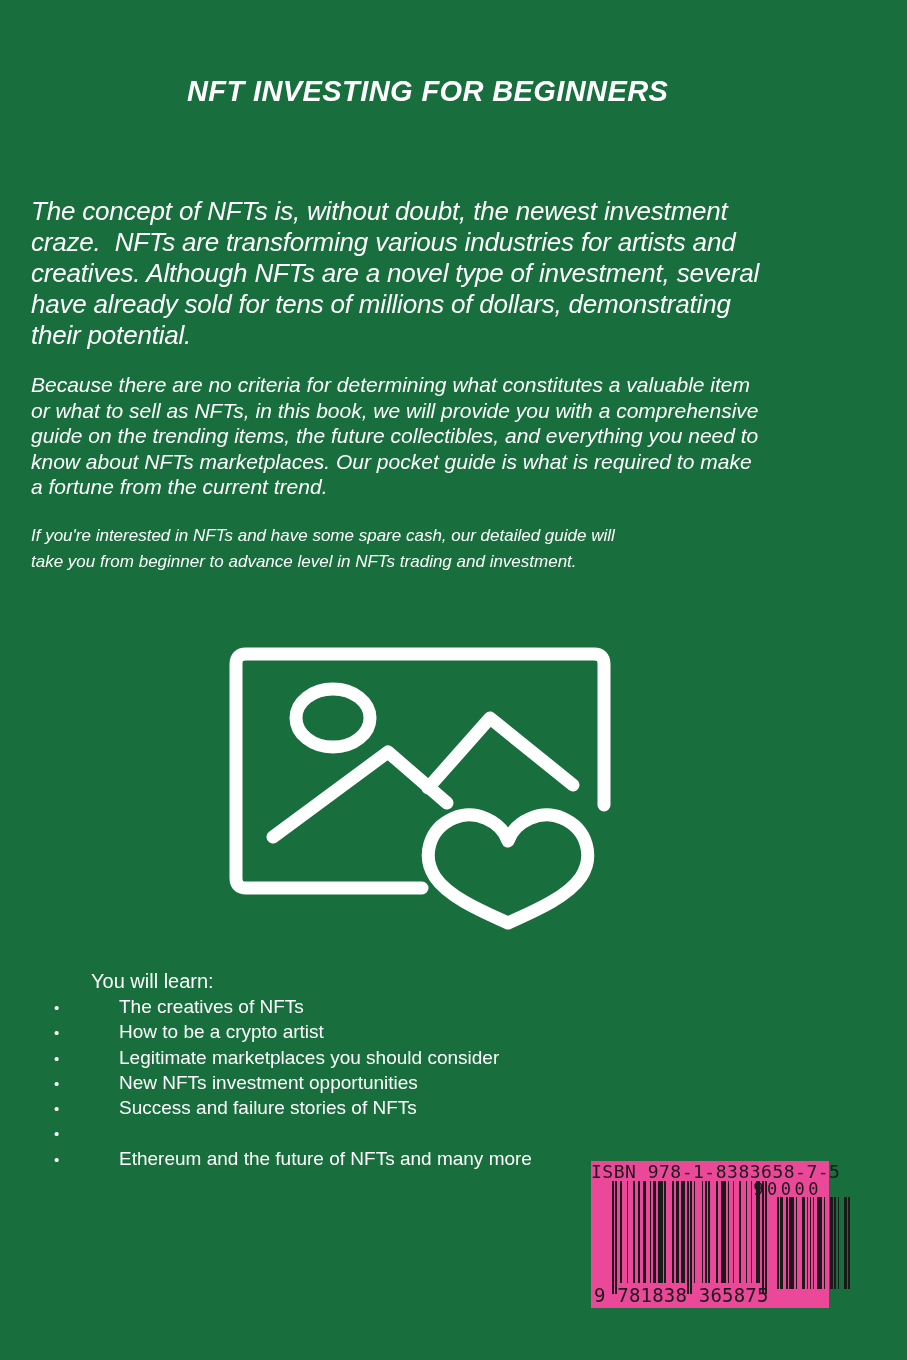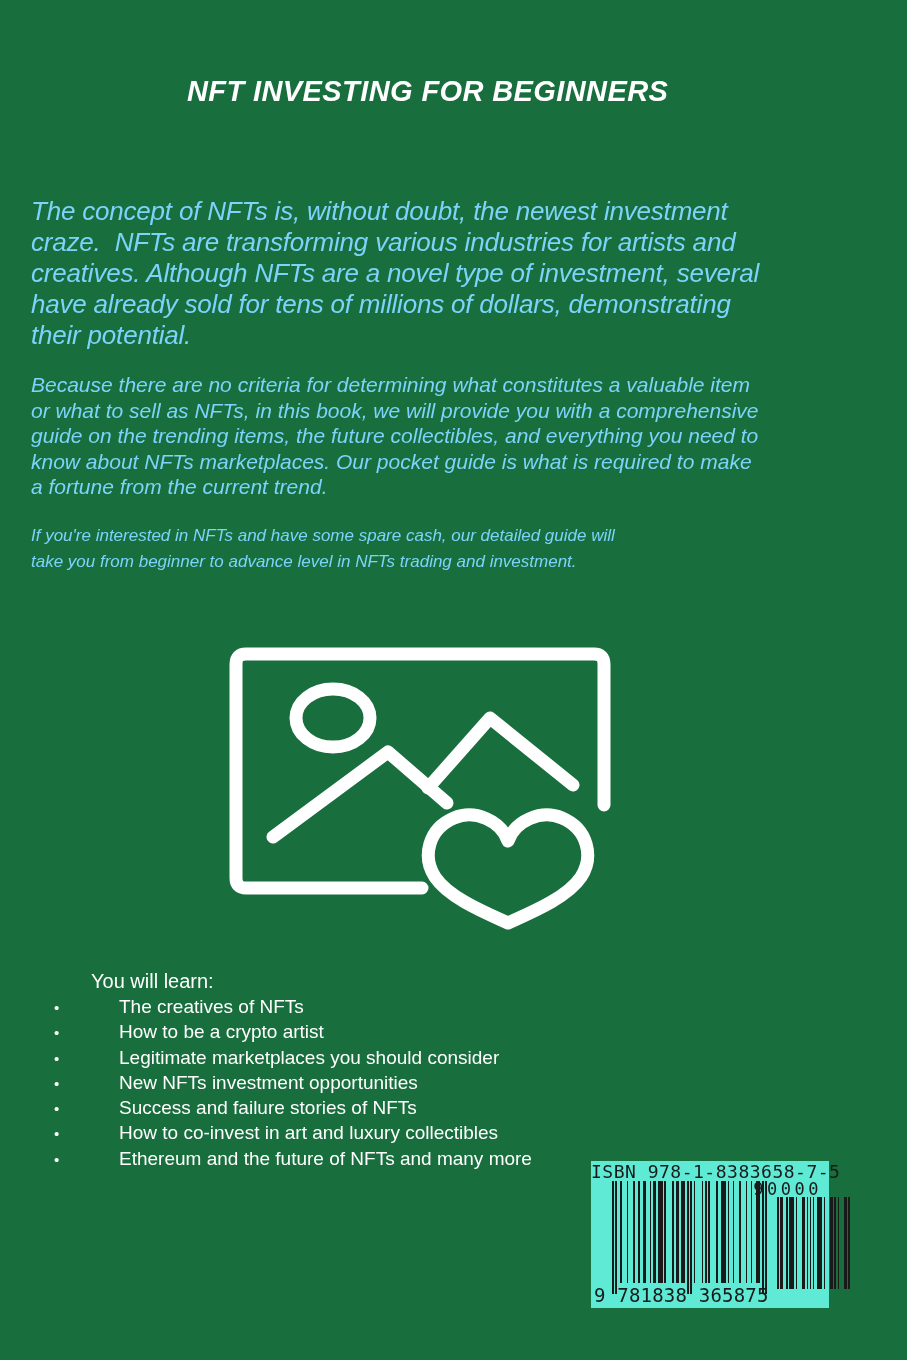--- a/index.html
+++ b/index.html
@@ -13,21 +13,21 @@
   .title{
     position:absolute;left:187px;top:74px;margin:0;
     font-size:29px;line-height:34px;
     font-weight:bold;font-style:italic;
     letter-spacing:0.4px;
     color:#ffffff;
     white-space:nowrap;
   }
   .para{
     position:absolute;left:31px;margin:0;
-    color:#7dd3fc;
+    color:#ffffff;
     font-style:italic;
     white-space:pre-wrap;
   }
   .p1{top:196px;width:850px;font-size:26px;line-height:31px;letter-spacing:-0.2px;}
   .p2{top:372px;width:860px;font-size:21px;line-height:25.5px;}
   .p3{top:523px;width:860px;font-size:17px;line-height:25.5px;}
   .art{position:absolute;left:220px;top:638px;width:395px;height:300px;}
   .art svg{display:block;}
 
   .learn{position:absolute;left:45px;top:968px;width:560px;color:#ffffff;}
@@ -38,21 +38,21 @@
     font-size:15px;line-height:25px;color:#ffffff;
   }
   .item-text{
     position:absolute;left:74px;top:0;
     font-size:19px;line-height:25px;white-space:nowrap;
   }
 
   .barcode{
     position:absolute;left:591px;top:1161px;
     width:238px;height:147px;
-    background:#5eead4;
+    background:#ec4899;
     color:#1a1a1a;
   }
   .barcode .mono{
     font-family:"DejaVu Sans Mono","Liberation Mono",monospace;
     position:absolute;white-space:nowrap;
   }
   .isbn-line{top:0px;left:0;right:0;text-align:center;font-size:18px;letter-spacing:0.5px;}
   .price-code{top:18px;right:7px;font-size:17px;letter-spacing:3.5px;}
   .digits{top:123px;left:3px;font-size:19px;letter-spacing:0.2px;text-align:center;}
   #bars{position:absolute;left:0;top:0;}
@@ -104,21 +104,20 @@
     <div class="learn-item">
       <span class="bullet">•</span>
       <span class="item-text">New NFTs investment opportunities</span>
     </div>
     <div class="learn-item">
       <span class="bullet">•</span>
       <span class="item-text">Success and failure stories of NFTs</span>
     </div>
     <div class="learn-item">
       <span class="bullet">•</span>
-      <span class="item-text">How to co-invest in art and luxury collectibles</span>
     </div>
     <div class="learn-item">
       <span class="bullet">•</span>
       <span class="item-text">Ethereum and the future of NFTs and many more</span>
     </div>
   </div>
 
   <div class="barcode">
     <svg id="bars" width="270" height="147" viewBox="0 0 270 147" shape-rendering="crispEdges">
         <rect x="21.00" y="20" width="1.63" height="113" fill="#1a1a1a"></rect>

